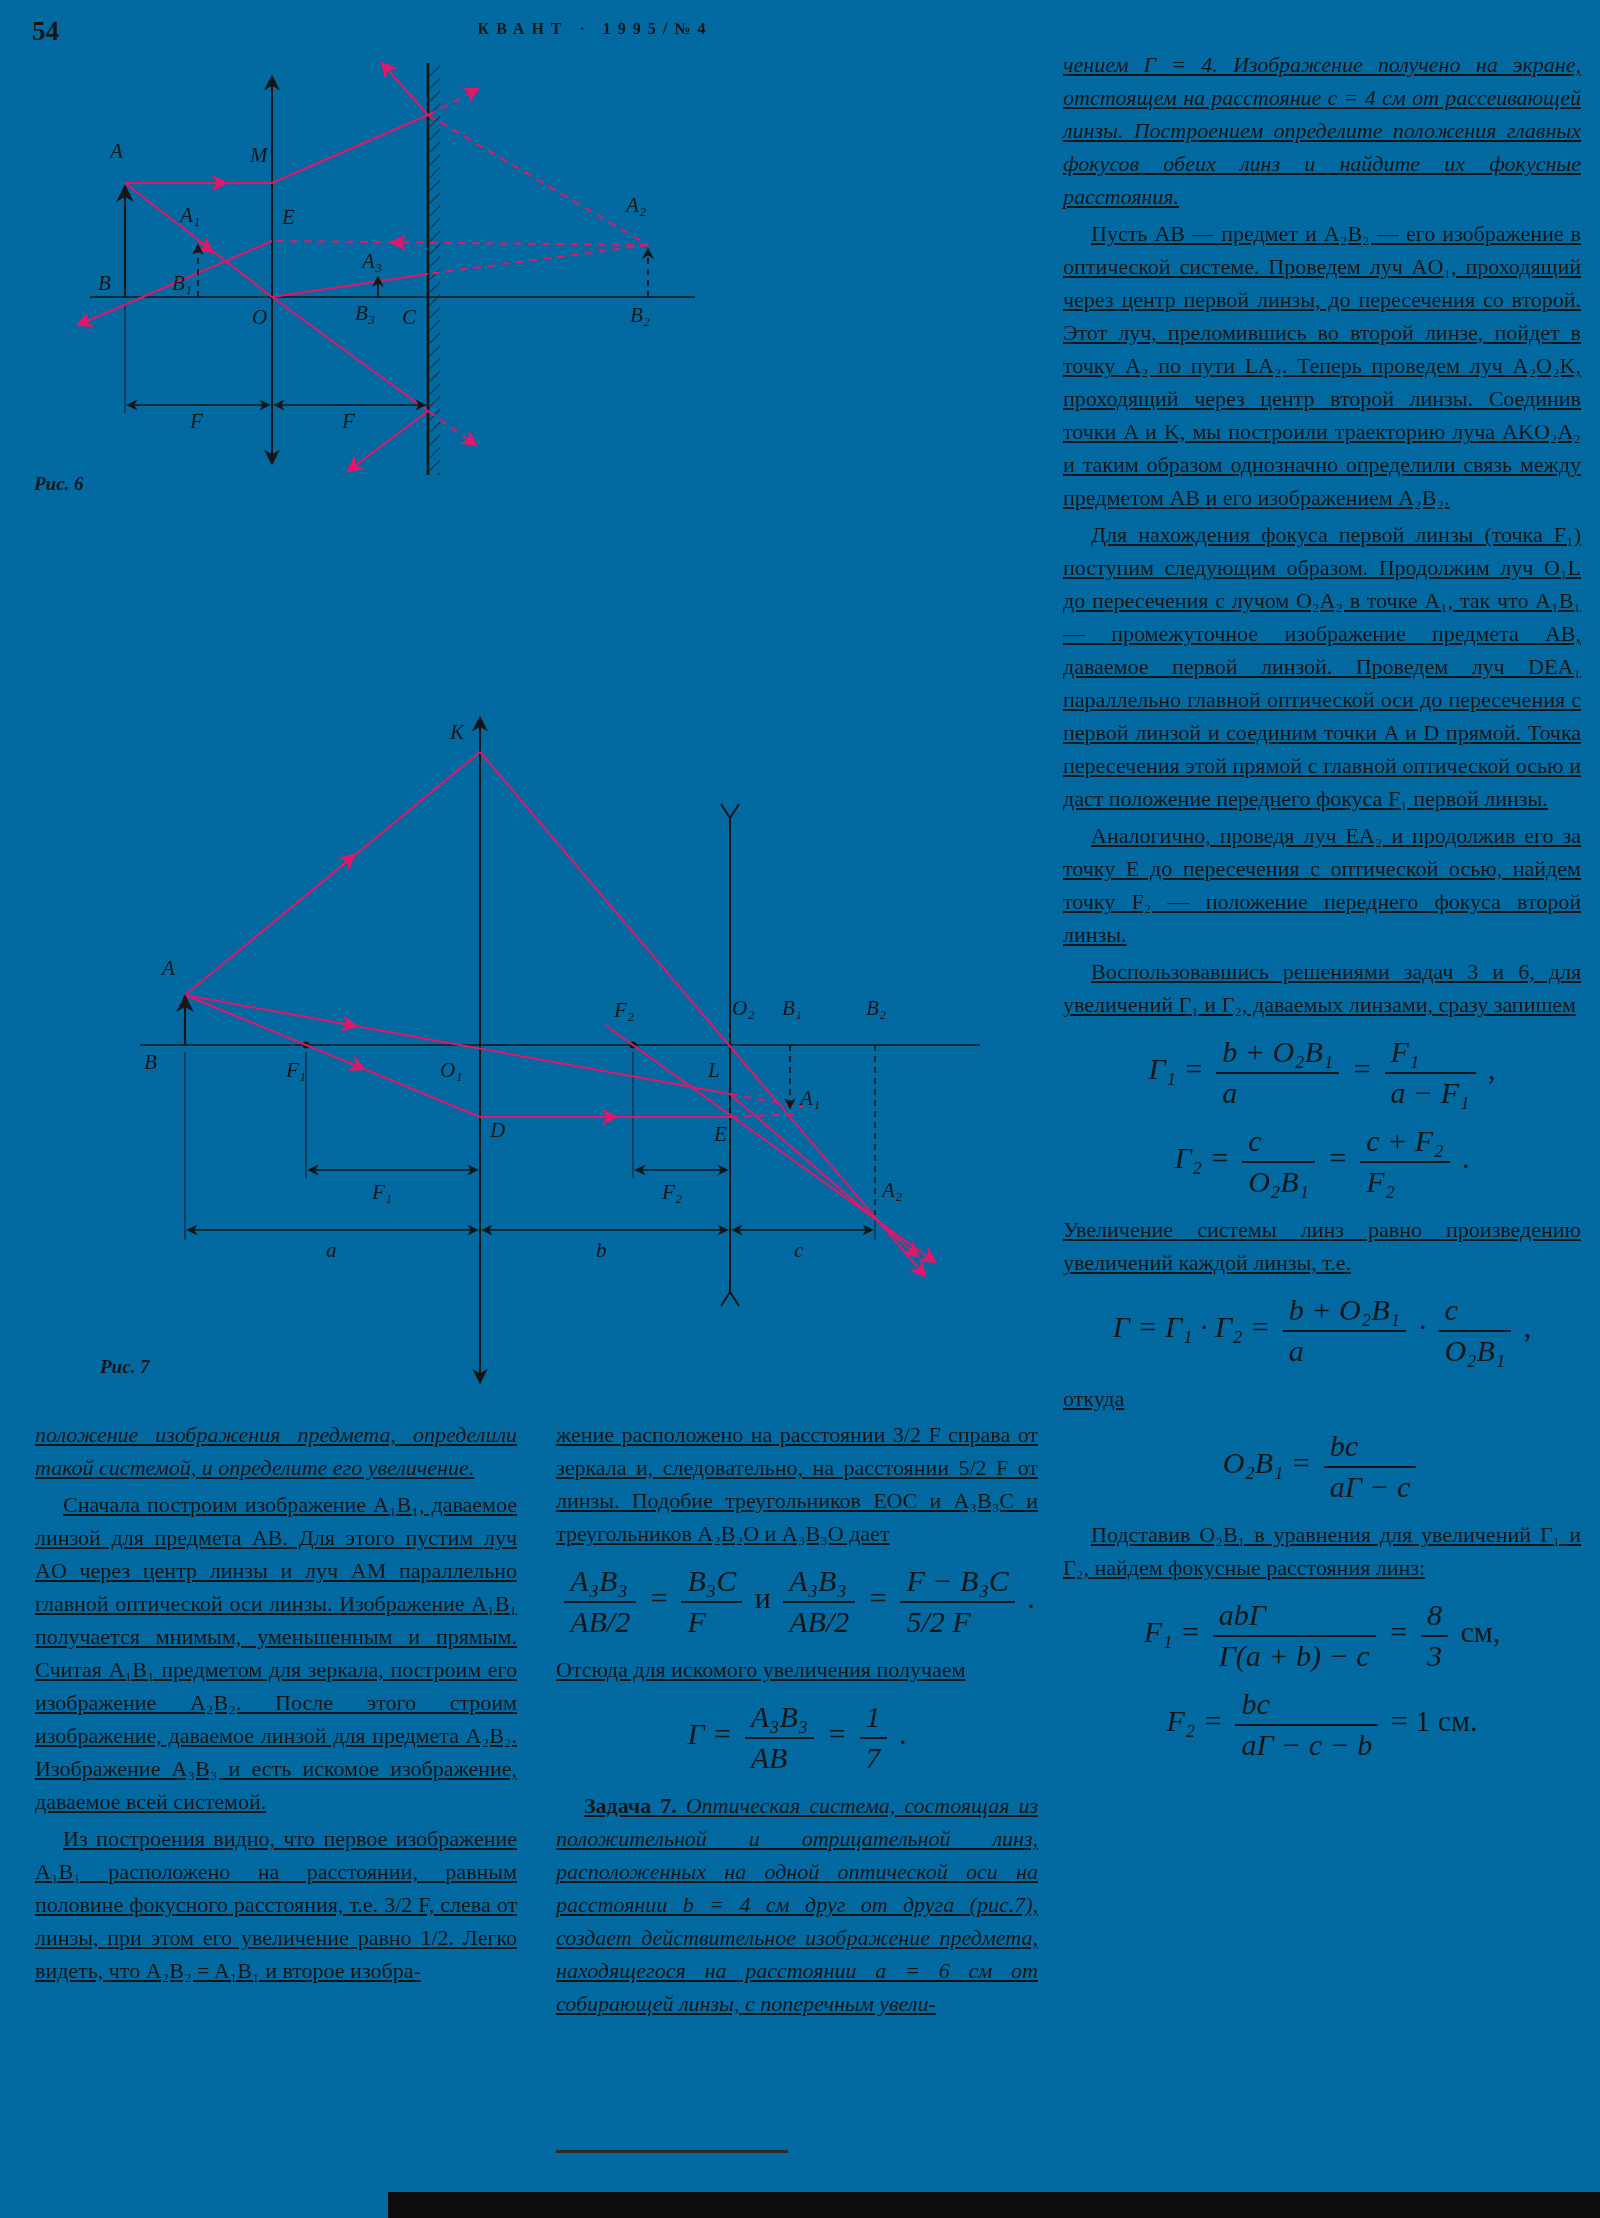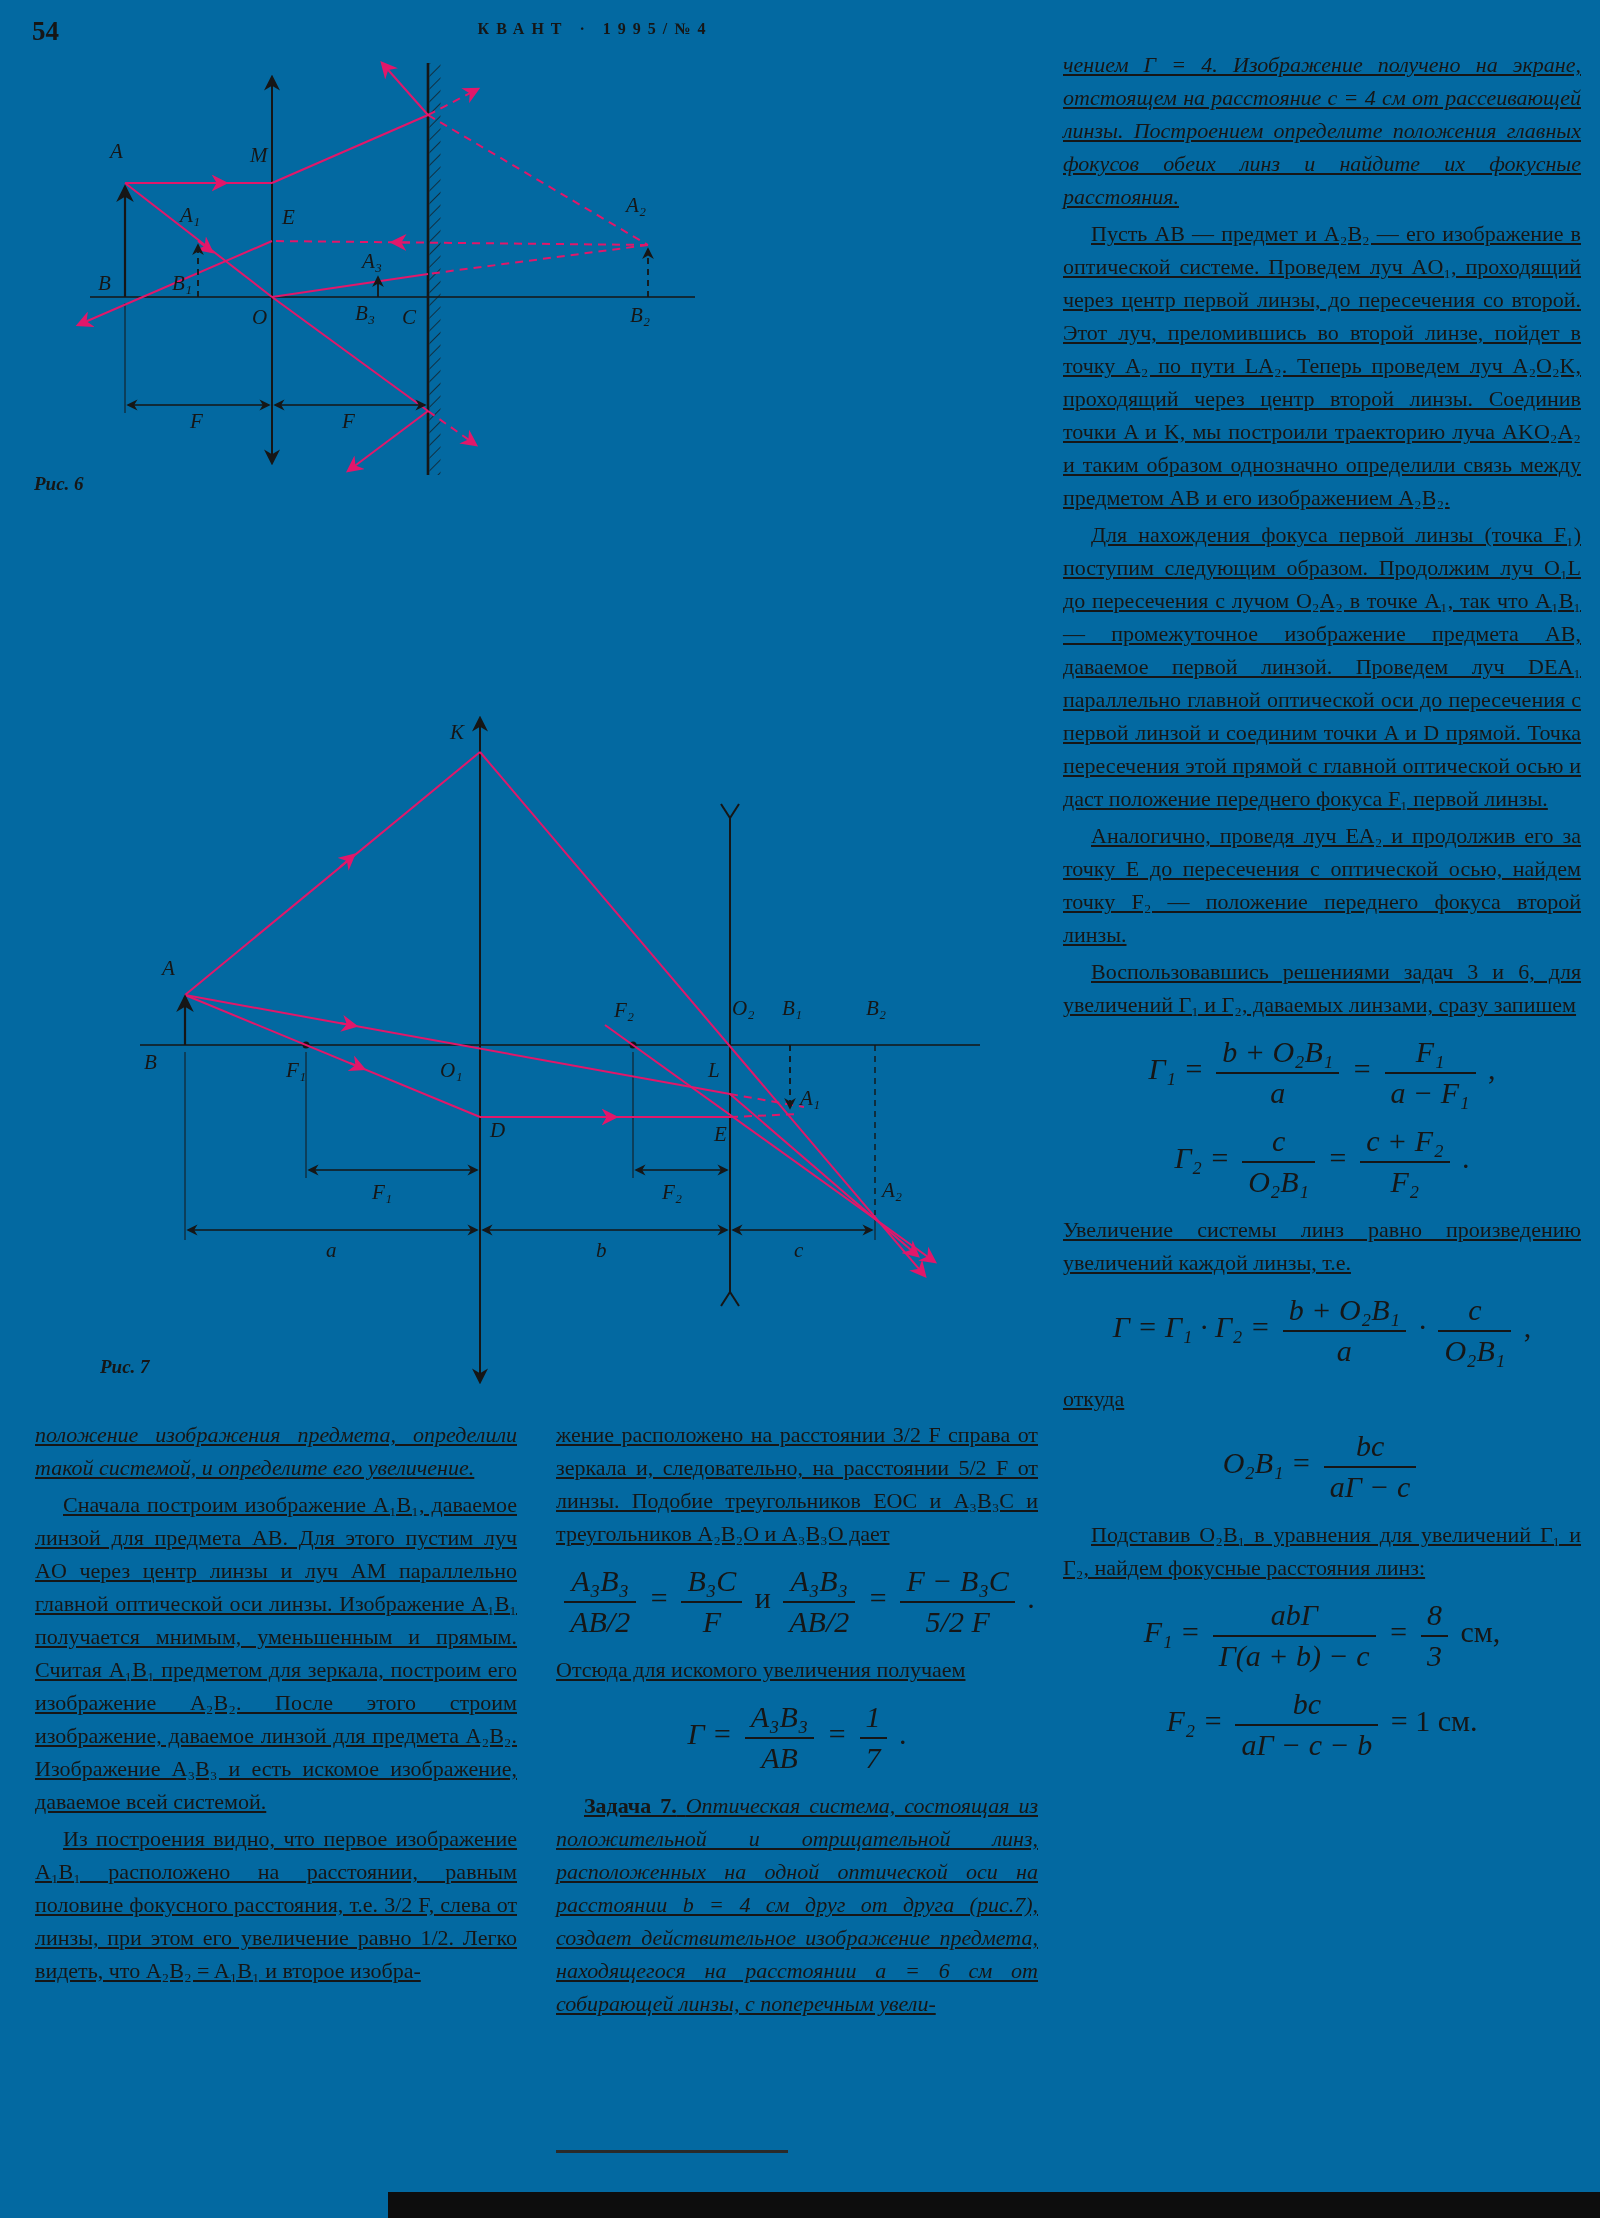--- a/index.html
+++ b/index.html
@@ -12,21 +12,21 @@
   .figure svg{position:absolute;left:0;top:0;}
   .flabel{position:absolute;font-style:italic;font-size:21px;line-height:1;white-space:nowrap;}
   .fcap{position:absolute;font-size:19px;font-weight:bold;font-style:italic;}
   .tcol{position:absolute;text-align:justify;font-size:22px;line-height:1.5;}
   .tcol p{margin:0 0 4px 0;text-indent:28px;text-decoration:underline;}
   .tcol p.noind{text-indent:0;}
   .ital{font-style:italic;}
   b.task{font-weight:bold;font-style:normal;}
   .formula{margin:14px 0 14px 0;text-align:center;font-style:italic;font-size:30px;text-indent:0;}
   .formula .up{font-style:normal;}
-  .frac{display:inline-block;vertical-align:middle;text-align:center;margin:0 5px;line-height:1.15;font-family:Liberation Serif, serif;}
+  .frac{display:inline-block;vertical-align:middle;text-align:left;margin:0 5px;line-height:1.15;font-family:Liberation Serif, serif;}
   .frac .n{display:block;border-bottom:2px solid #161616;padding:0 6px 2px 6px;}
   .frac .d{display:block;padding:2px 6px 0 6px;}
   .botrule{position:absolute;left:556px;top:2150px;width:232px;height:3px;background:#2a2a2a;}
   .botbar{position:absolute;left:388px;top:2192px;width:1212px;height:26px;background:#0d0d0d;}
 </style>
 </head>
 <body>
 
 <div class="page">
 

